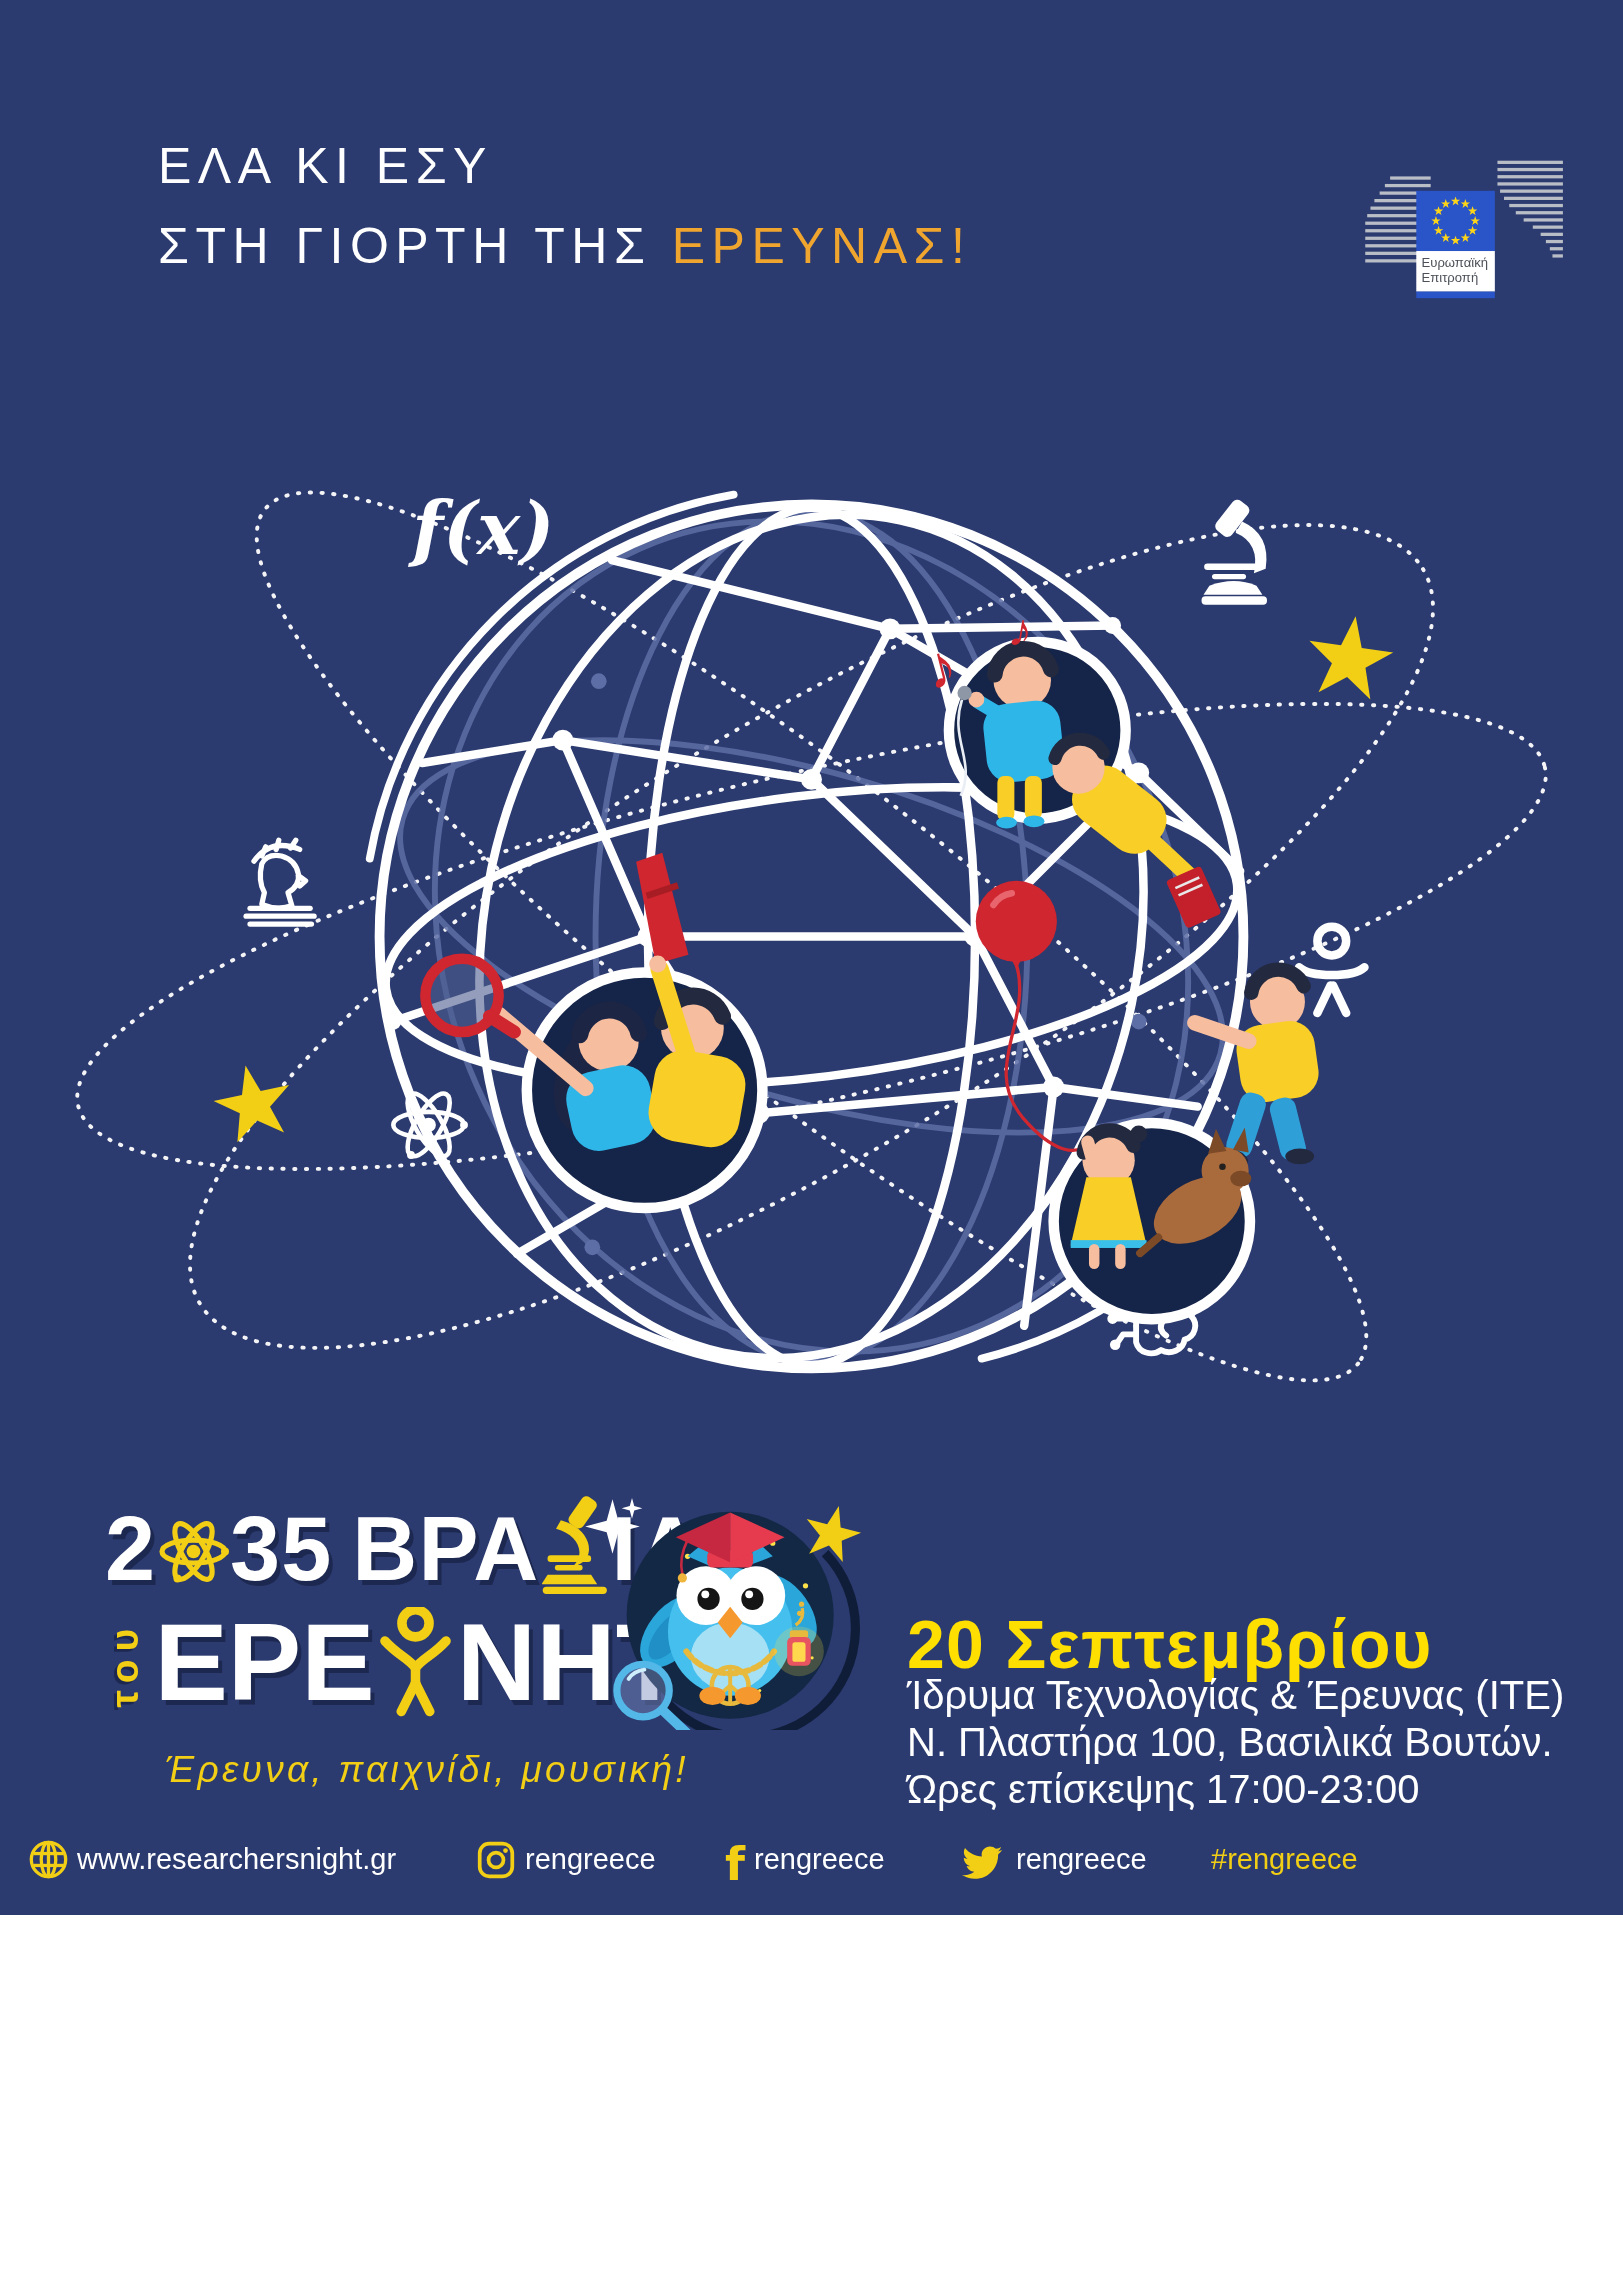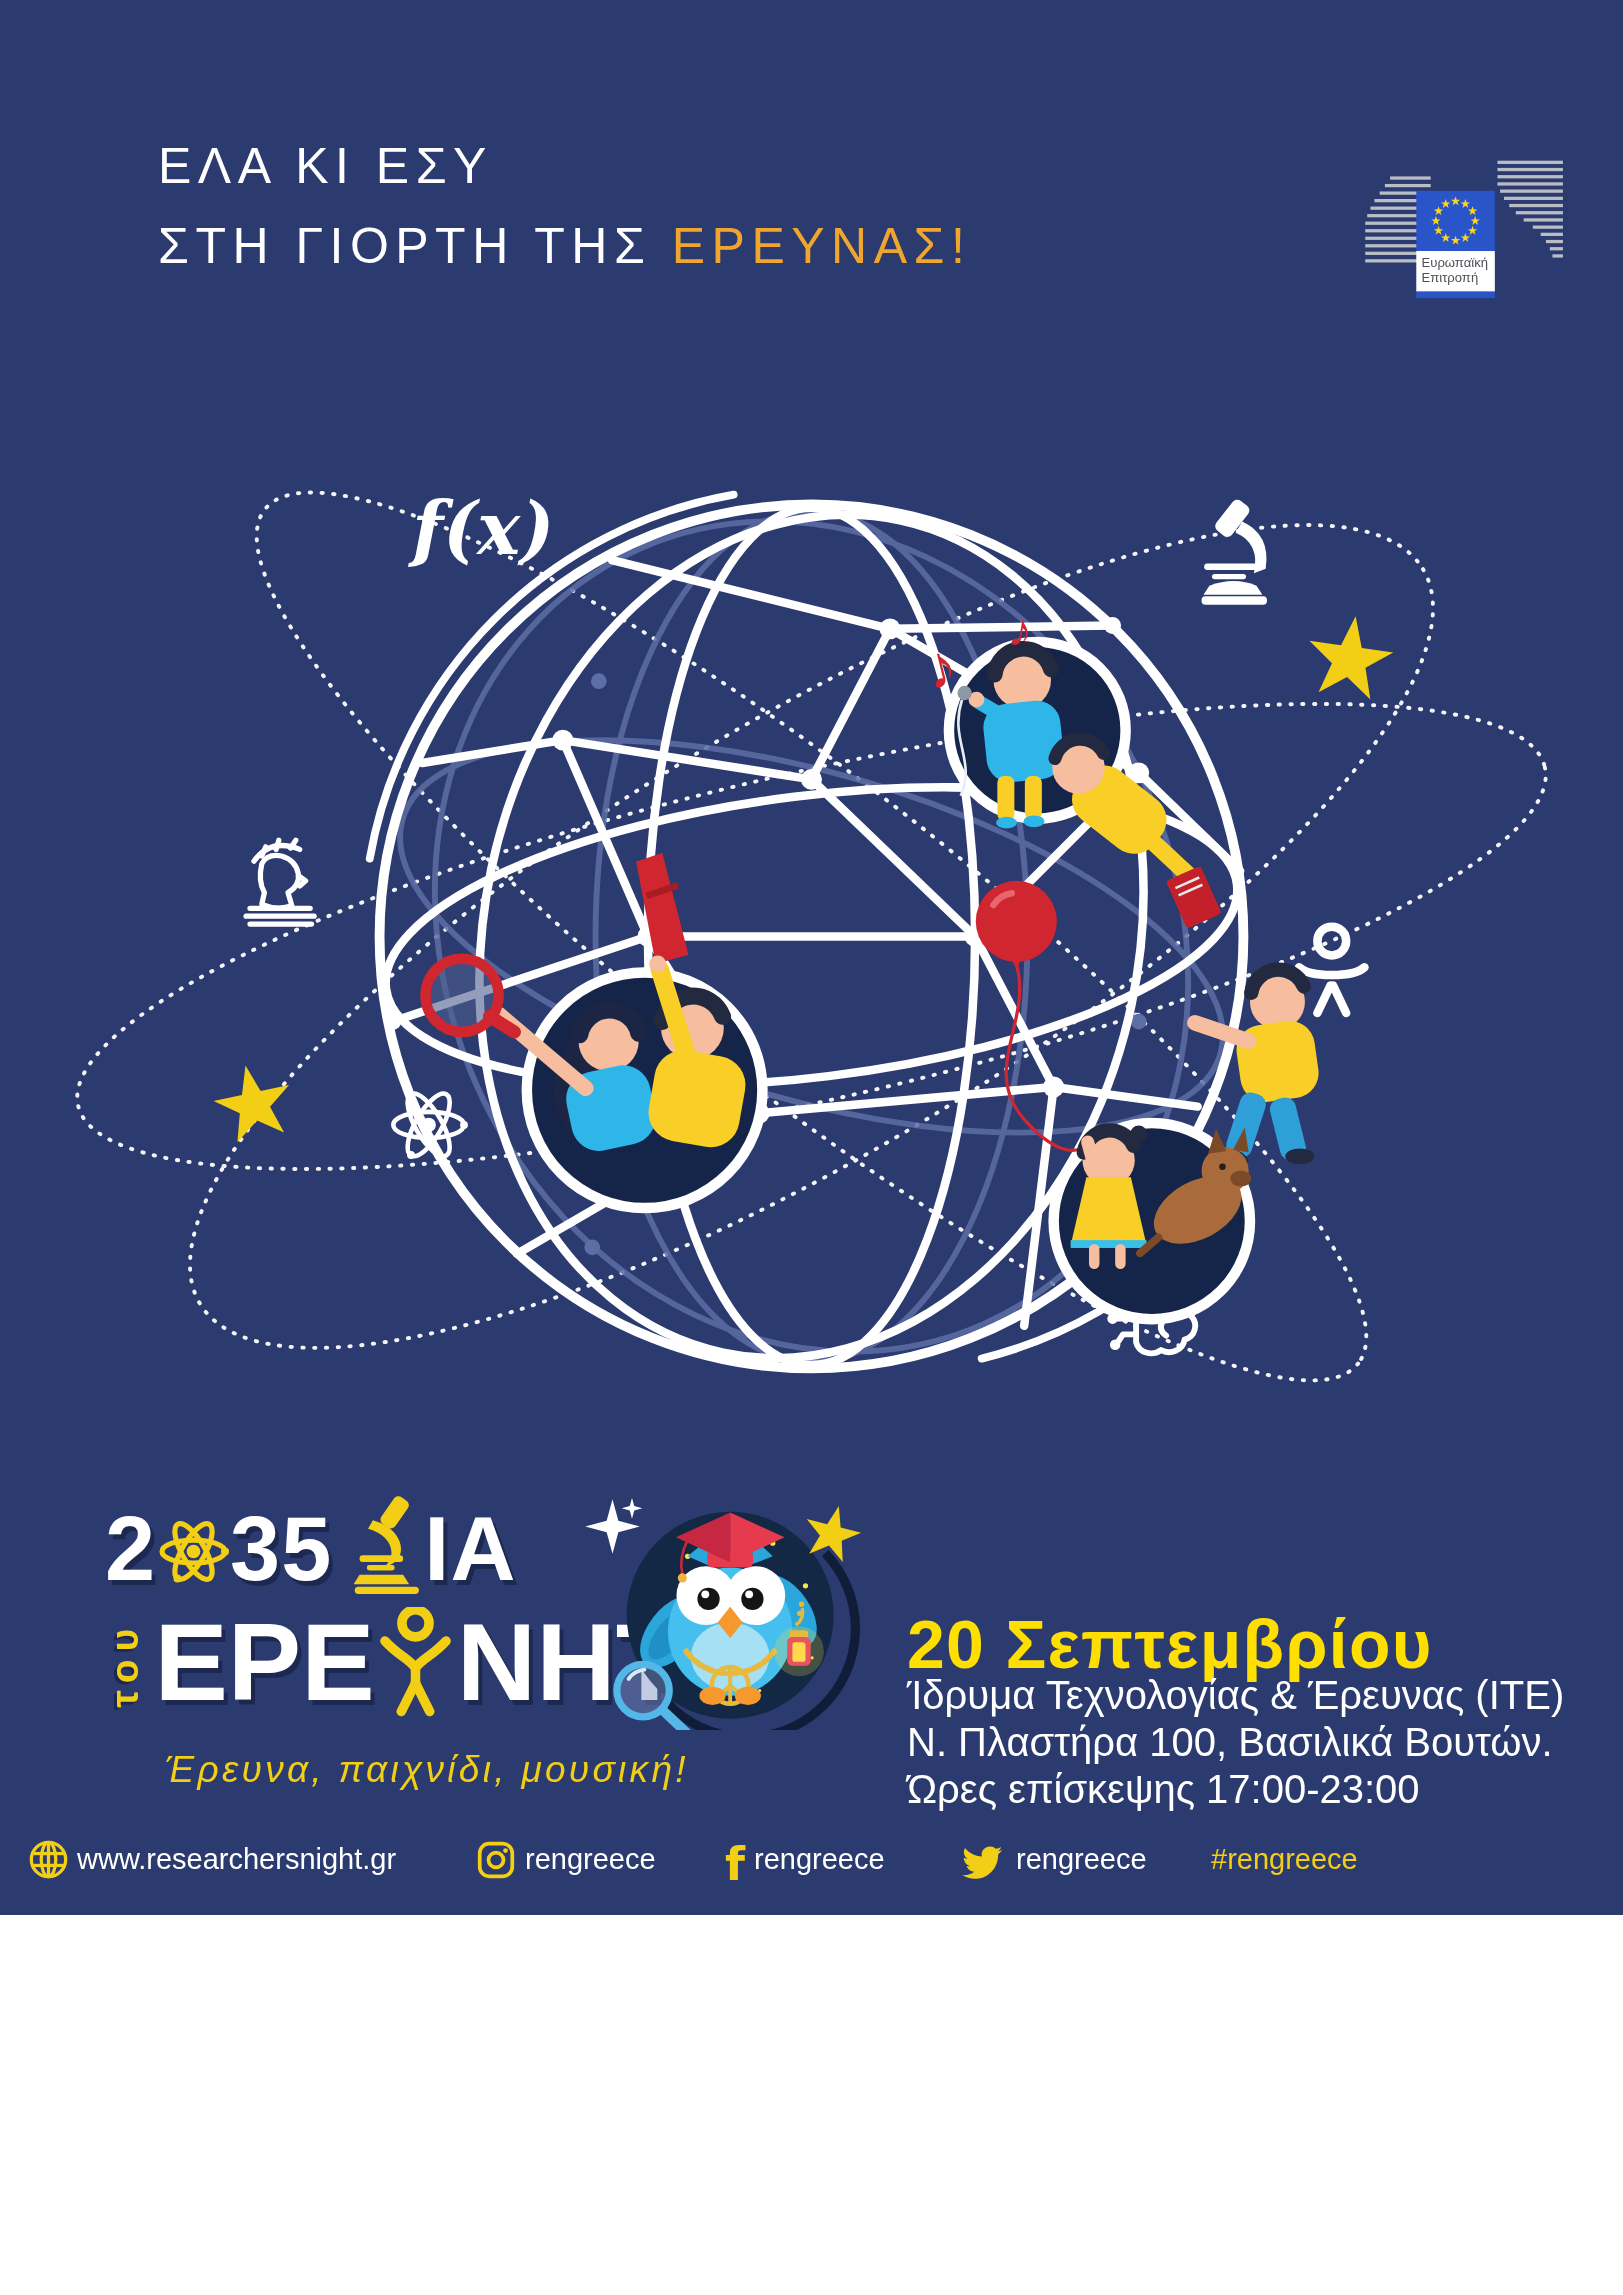--- a/index.html
+++ b/index.html
@@ -317,20 +317,21 @@
         <ellipse rx="55" ry="20"></ellipse>
             <ellipse rx="55" ry="20" transform="rotate(60)"></ellipse>
             <ellipse rx="55" ry="20" transform="rotate(120)"></ellipse>
       </g>
       <circle r="12" fill="#f2cf15"></circle>
           <circle cx="55" r="7" fill="#f2cf15"></circle>
           <circle cx="-28" cy="47" r="7" fill="#f2cf15"></circle>
     </svg>
     <span>35</span>
     <span style="width:19.6px"></span>
+    <span>ΒΡΑ</span>
     <svg width="68" height="98" viewBox="0 0 110 162" style="margin:0 2px">
       <g fill="#f2cf15">
         <rect x="52" y="0" width="28" height="54" rx="9" transform="rotate(35 66 27)"></rect>
         <path d="M30,40 C80,54 88,98 62,112 L46,120 C74,98 60,64 22,54 Z"></path>
         <rect x="8" y="98" width="72" height="11" rx="5"></rect>
             <rect x="20" y="114" width="46" height="9" rx="4"></rect>
         <path d="M8,130 h72 l10,16 h-92 z"></path>
             <rect x="0" y="150" width="106" height="12" rx="6"></rect>
       </g>
     </svg>

